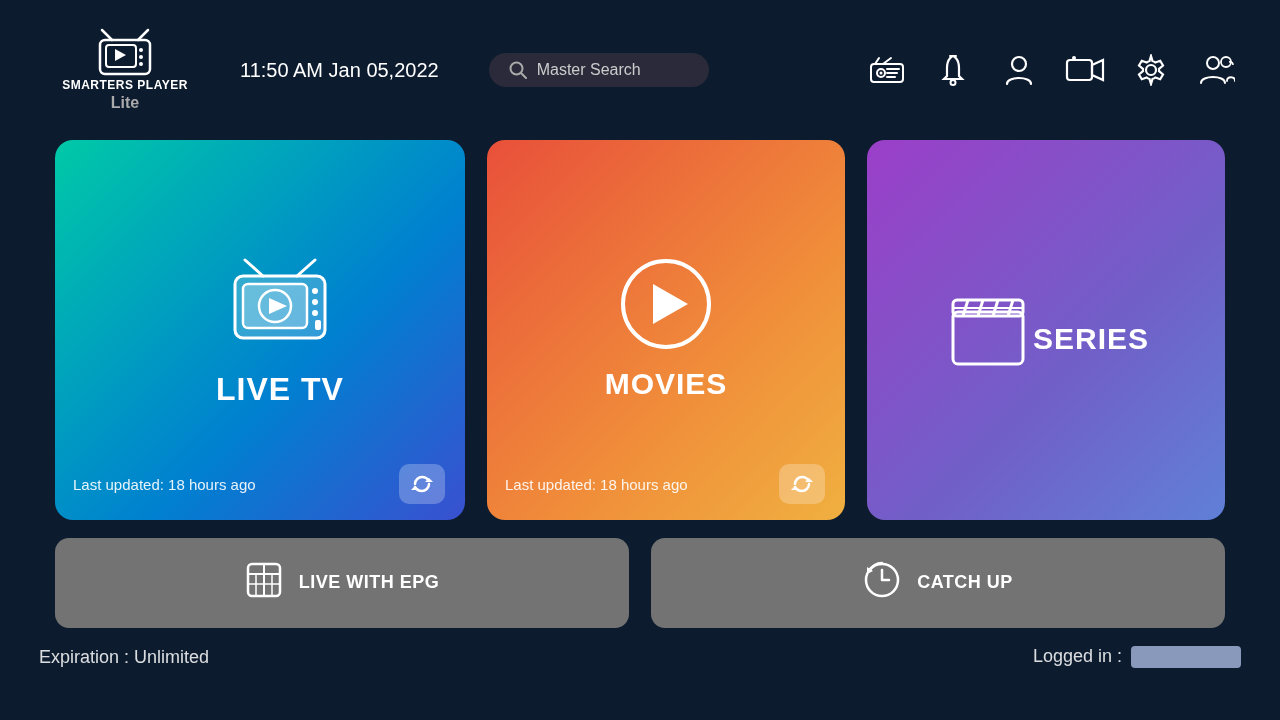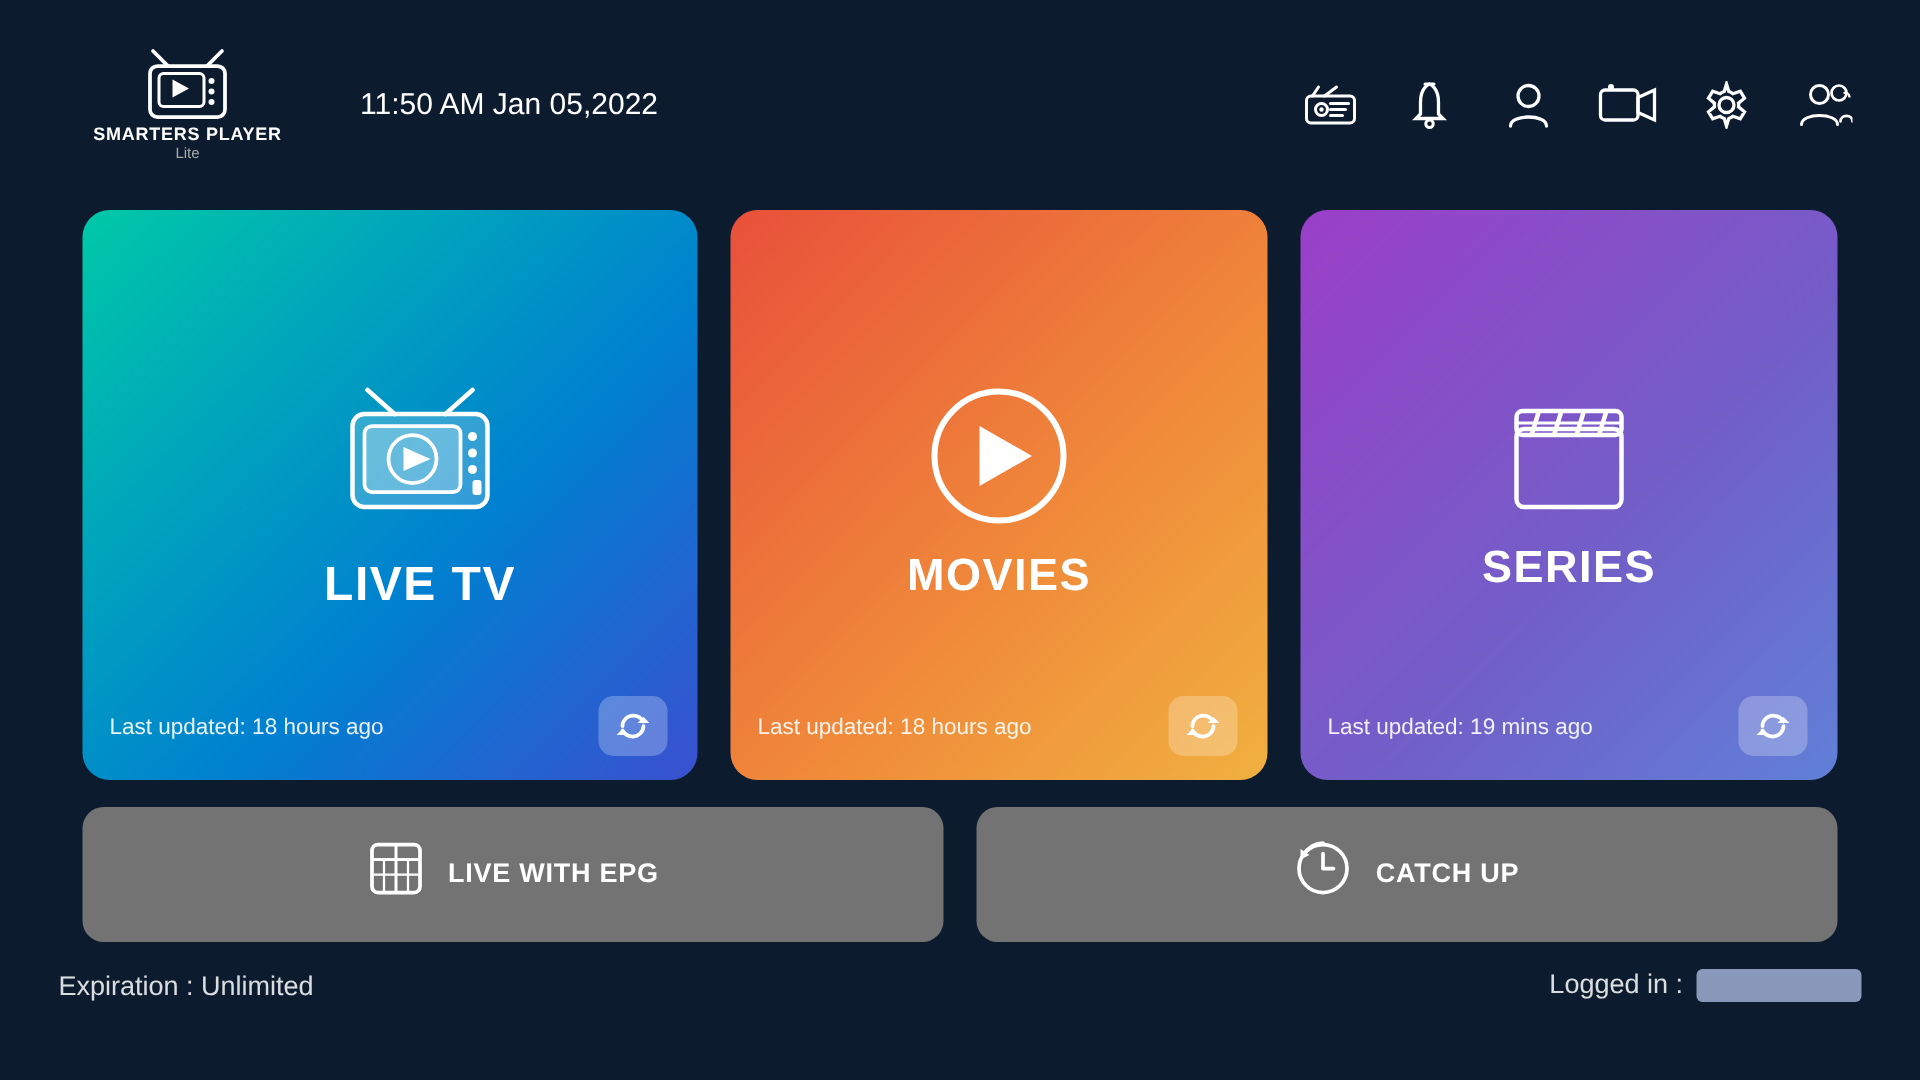--- a/index.html
+++ b/index.html
@@ -152,21 +152,21 @@
       margin-top: 18px;
       letter-spacing: 1px;
     }
 
     
     .card-series {
       flex: 1;
       border-radius: 18px;
       background: linear-gradient(135deg, #9b3fc8 0%, #7060c8 60%, #6080d8 100%);
       display: flex;
-      flex-direction: column;
+      flex-direction: row;
       align-items: center;
       justify-content: center;
       position: relative;
       cursor: pointer;
     }
 
     .card-series .card-label {
       font-size: 30px;
       font-weight: 700;
       margin-top: 18px;
@@ -273,25 +273,32 @@
 
       <rect x="12" y="17" width="30" height="22" rx="3" fill="none" stroke="white" stroke-width="2"></rect>
 
       <polygon points="21,21 21,33 32,27" fill="white"></polygon>
 
       <circle cx="47" cy="22" r="2" fill="white"></circle>
       <circle cx="47" cy="29" r="2" fill="white"></circle>
       <circle cx="47" cy="36" r="2" fill="white"></circle>
     </svg>
     <div style="font-size:12px;font-weight:700;letter-spacing:0.5px;text-align:center;line-height:1.3;">SMARTERS PLAYER</div>
-    <div style="font-size:10px;color:#aaa;">Lite</div>
+    <div style="font-size:16px;color:#aaa;font-weight:bold;">Lite</div>
   </div>
 
   <div class="datetime">11:50 AM  Jan 05,2022</div>
 
+  <div class="search-bar">
+    <svg width="18" height="18" viewBox="0 0 18 18">
+      <circle cx="7.5" cy="7.5" r="6" fill="none" stroke="#aaa" stroke-width="2"></circle>
+      <line x1="12" y1="12" x2="17" y2="17" stroke="#aaa" stroke-width="2" stroke-linecap="round"></line>
+    </svg>
+    <span style="font-size:16px;color:#ccc;">Master Search</span>
+  </div>
 
   <div class="header-icons">
 
     <div class="header-icon">
       <svg width="36" height="28" viewBox="0 0 36 28">
         <rect x="2" y="8" width="32" height="18" rx="3" fill="none" stroke="white" stroke-width="2"></rect>
         <circle cx="12" cy="17" r="4" fill="none" stroke="white" stroke-width="2"></circle>
         <circle cx="12" cy="17" r="1.5" fill="white"></circle>
         <line x1="18" y1="13" x2="30" y2="13" stroke="white" stroke-width="2" stroke-linecap="round"></line>
         <line x1="18" y1="17" x2="28" y2="17" stroke="white" stroke-width="2" stroke-linecap="round"></line>
@@ -407,31 +414,20 @@
         <rect x="10" y="10" width="70" height="16" rx="4" fill="none" stroke="white" stroke-width="3"></rect>
 
         <line x1="25" y1="10" x2="20" y2="26" stroke="white" stroke-width="3"></line>
         <line x1="40" y1="10" x2="35" y2="26" stroke="white" stroke-width="3"></line>
         <line x1="55" y1="10" x2="50" y2="26" stroke="white" stroke-width="3"></line>
         <line x1="70" y1="10" x2="65" y2="26" stroke="white" stroke-width="3"></line>
 
         <line x1="10" y1="18" x2="80" y2="18" stroke="white" stroke-width="2"></line>
       </svg>
       <div class="card-label">SERIES</div>
-      <div class="card-footer">
-        <span class="card-footer-text">Last updated: 19 mins ago</span>
-        <button class="refresh-btn">
-          <svg width="22" height="22" viewBox="0 0 22 22">
-            <path d="M4 11 C4 7 7.5 4 11 4 C14 4 16.5 5.5 18 8" fill="none" stroke="white" stroke-width="2.5" stroke-linecap="round"></path>
-            <path d="M18 11 C18 15 14.5 18 11 18 C8 18 5.5 16.5 4 14" fill="none" stroke="white" stroke-width="2.5" stroke-linecap="round"></path>
-            <polygon points="18,5 22,9 14,9" fill="white"></polygon>
-            <polygon points="4,13 0,17 8,17" fill="white"></polygon>
-          </svg>
-        </button>
-      </div>
     </div>
   </div>
 
   <div class="grid-bottom">
 
     <div class="card-small">
       <div class="small-icon">
         <svg width="38" height="38" viewBox="0 0 38 38">
           <rect x="3" y="3" width="32" height="32" rx="4" fill="none" stroke="white" stroke-width="2.5"></rect>
           <line x1="3" y1="13" x2="35" y2="13" stroke="white" stroke-width="2"></line>

